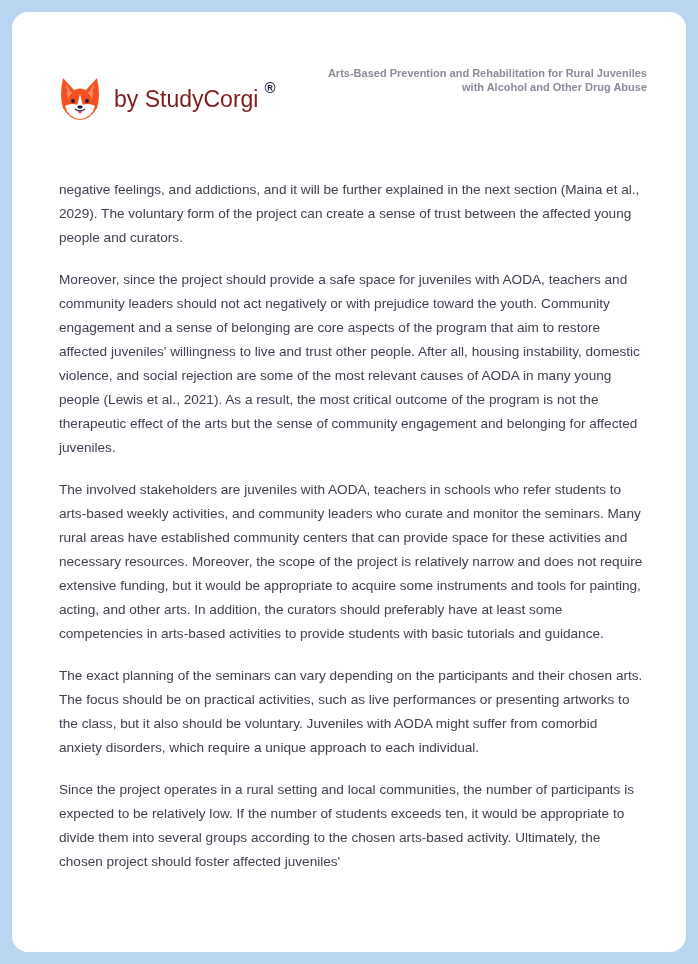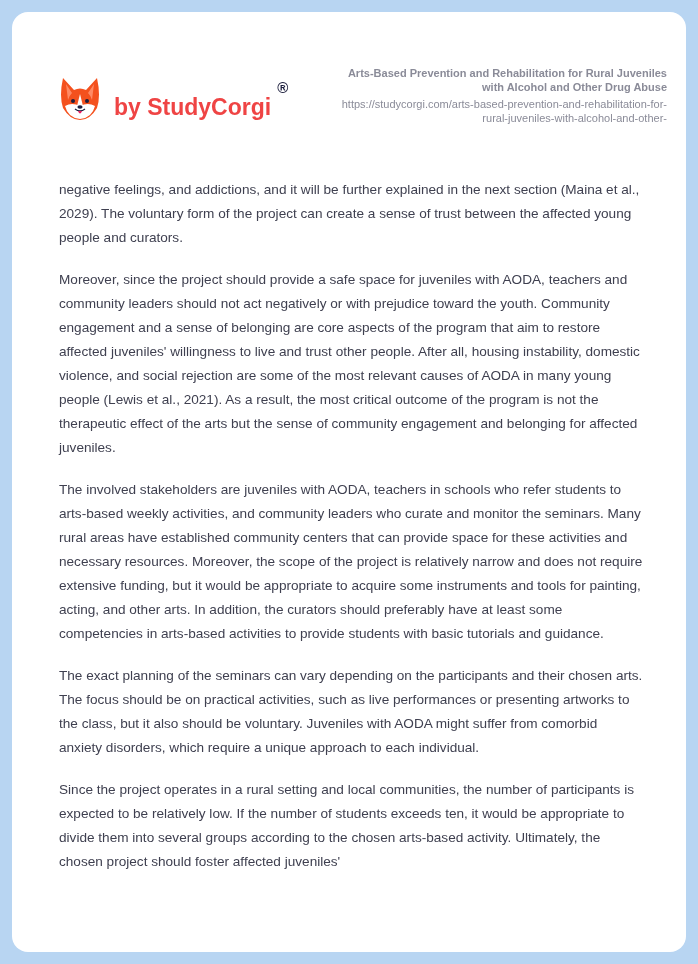--- a/index.html
+++ b/index.html
@@ -9,25 +9,25 @@
     font-family: "Liberation Sans", "DejaVu Sans", sans-serif;
   }
   .card {
     position:absolute; left:12px; top:12px; width:674px; height:940px;
     background:#ffffff; border-radius:16px; overflow:hidden;
   }
   .header { position:absolute; left:0; top:0; width:674px; height:140px; }
   .logo { position:absolute; left:48px; top:64px; display:flex; align-items:center; }
   .logo svg { display:block; }
   .brand {
-    margin-left:14px; font-size:23px; font-weight:bold; color:#ef4444;
-    letter-spacing:0px; position:relative; top:8px;
+    margin-left:14px; font-size:23px; font-weight:normal; color:#7f1d1d;
+    letter-spacing:0px; position:relative; top:0;
   }
   .reg { position:relative; top:-12px; left:6px; font-size:15px; color:#1d1f3e; font-weight:bold; }
-  .meta { position:absolute; right:19px; top:54px; width:340px; text-align:right; }
+  .meta { position:absolute; right:39px; top:54px; width:340px; text-align:right; }
   .meta-title { font-size:11px; font-weight:bold; color:#8a8b98; line-height:14px; }
   .meta-url { font-size:11px; color:#8a8b98; line-height:14px; margin-top:3px; }
   .content {
     position:absolute; left:47px; top:166px; width:585px;
     font-size:13.6px; line-height:24px; color:#3f4050;
   }
   .content p { margin:0 0 18px 0; }
 </style>
 </head>
 <body>
@@ -45,21 +45,20 @@
         <circle cx="27" cy="25" r="2" fill="#1d1f3e"></circle>
         <ellipse cx="20" cy="31" rx="2.6" ry="1.8" fill="#1d1f3e"></ellipse>
         <path d="M15 33 Q20 37 25 33" stroke="#1d1f3e" stroke-width="1.3" fill="none"></path>
         <path d="M18 35 Q20 40 22 35 Z" fill="#e91e63"></path>
       </svg>
       <span class="brand">by StudyCorgi</span>
       <span class="reg">®</span>
     </div>
     <div class="meta">
       <div class="meta-title">Arts-Based Prevention and Rehabilitation for Rural Juveniles with Alcohol and Other Drug Abuse</div>
-      <div class="meta-url">https://studycorgi.com/arts-based-prevention-and-rehabilitation-for-rural-juveniles-with-alcohol-and-other-</div>
     </div>
   </div>
 
   <div class="content">
     <p>negative feelings, and addictions, and it will be further explained in the next section (Maina et al., 2029). The voluntary form of the project can create a sense of trust between the affected young people and curators.</p>
     <p>Moreover, since the project should provide a safe space for juveniles with AODA, teachers and community leaders should not act negatively or with prejudice toward the youth. Community engagement and a sense of belonging are core aspects of the program that aim to restore affected juveniles' willingness to live and trust other people. After all, housing instability, domestic violence, and social rejection are some of the most relevant causes of AODA in many young people (Lewis et al., 2021). As a result, the most critical outcome of the program is not the therapeutic effect of the arts but the sense of community engagement and belonging for affected juveniles.</p>
     <p>The involved stakeholders are juveniles with AODA, teachers in schools who refer students to arts-based weekly activities, and community leaders who curate and monitor the seminars. Many rural areas have established community centers that can provide space for these activities and necessary resources. Moreover, the scope of the project is relatively narrow and does not require extensive funding, but it would be appropriate to acquire some instruments and tools for painting, acting, and other arts. In addition, the curators should preferably have at least some competencies in arts-based activities to provide students with basic tutorials and guidance.</p>
     <p>The exact planning of the seminars can vary depending on the participants and their chosen arts. The focus should be on practical activities, such as live performances or presenting artworks to the class, but it also should be voluntary. Juveniles with AODA might suffer from comorbid anxiety disorders, which require a unique approach to each individual.</p>
     <p>Since the project operates in a rural setting and local communities, the number of participants is expected to be relatively low. If the number of students exceeds ten, it would be appropriate to divide them into several groups according to the chosen arts-based activity. Ultimately, the chosen project should foster affected juveniles'</p>
   </div>

